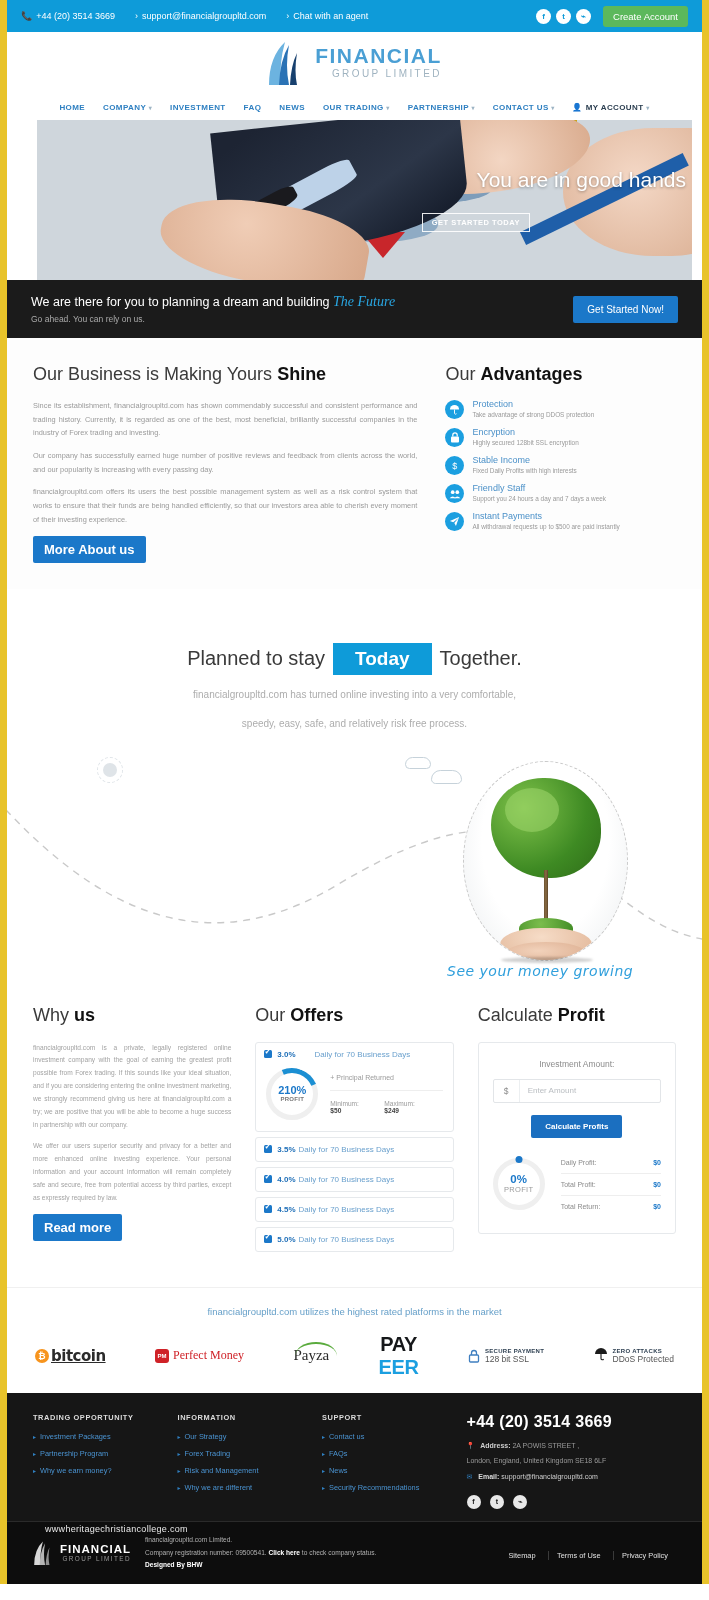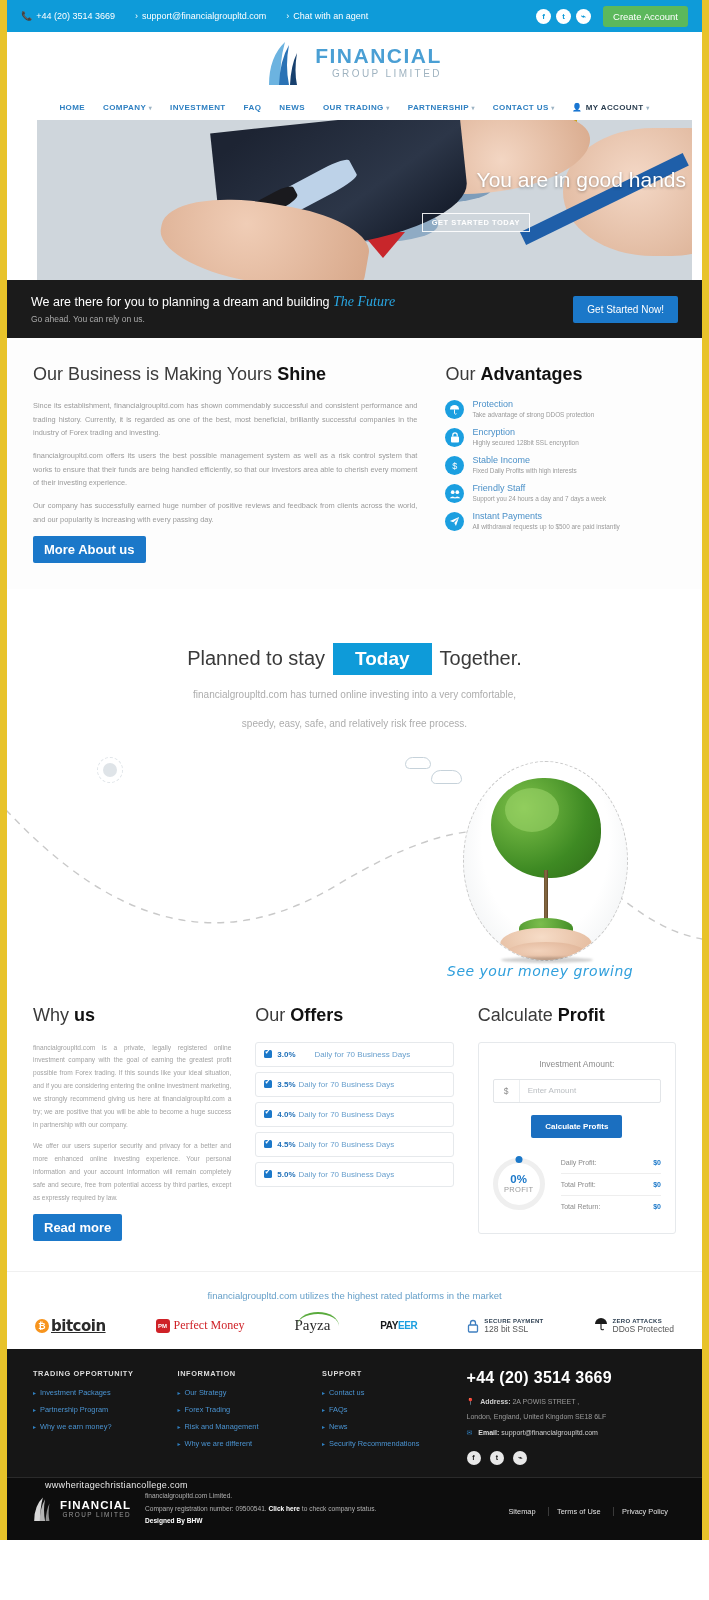--- a/index.html
+++ b/index.html
@@ -160,21 +160,21 @@
   .partners { padding:18px 18px 14px; border-top:1px solid #f0f0f0;}
   .partners .head { text-align:center; font-size:9.5px; color:#67a0c9; margin-bottom:16px;}
   .plogos { display:flex; align-items:center; justify-content:space-between; padding:0 10px;}
   .plogo { display:flex; align-items:center; font-size:13px; }
   .btc-c { width:14px; height:14px; border-radius:50%; background:#f7941d; color:#fff; font-size:9px; display:flex; align-items:center; justify-content:center; font-weight:bold; margin-right:2px;}
   .btc-t { font-weight:bold; font-size:15px; color:#2b2b2b; letter-spacing:-0.5px; font-family:"DejaVu Sans", sans-serif;text-decoration:underline;}
   .pm-c { width:14px; height:14px; border-radius:3px; background:#cf2127; color:#fff; font-size:6px; display:flex; align-items:center; justify-content:center; font-weight:bold; margin-right:4px;}
   .pm-t { font-family:"Liberation Serif", serif; color:#cf2127; font-size:12px; }
   .payza { font-family:"Liberation Serif", serif; font-size:15px; color:#2b2b2b; position:relative; }
   .payza:before { content:""; position:absolute; left:2px; top:-5px; width:42px; height:12px; border-top:2px solid #5aab3d; border-radius:50% 50% 0 0 / 100% 100% 0 0;}
-  .payeer { font-size:10px; font-weight:bold; letter-spacing:-0.4px;}
+  .payeer { font-size:20px; font-weight:bold; letter-spacing:-0.4px;flex-direction:column;}
   .payeer .a { color:#16181a; } .payeer .b { color:#1b9fe0; }
   .secpay { display:flex; align-items:center; }
   .secpay .lk { width:12px; height:14px; margin-right:5px; }
   .secpay .t1 { font-size:6px; font-weight:bold; color:#2c3e50; letter-spacing:.3px;}
   .secpay .t2 { font-size:8.5px; color:#555; }
   .zattack .t1 { font-size:6px; font-weight:bold; color:#2c3e50; letter-spacing:.3px;}
   .zattack .t2 { font-size:8.5px; color:#555; }
 
   
   .footer { background:#161616; padding:20px 26px 12px; display:flex; }
@@ -289,22 +289,22 @@
       <p>Go ahead. You can rely on us.</p>
     </div>
     <div class="spacer"></div>
     <button class="btn">Get Started Now!</button>
   </div>
 
   <div class="about-sec">
     <div class="about-col">
       <h2 class="sec-title"><span>Our Business is Making Yours </span><b>Shine</b></h2>
       <p>Since its establishment, financialgroupltd.com has shown commendably successful and consistent performance and trading history. Currently, it is regarded as one of the best, most beneficial, brilliantly successful companies in the industry of Forex trading and investing.</p>
+      <p>Our company has successfully earned huge number of positive reviews and feedback from clients across the world, and our popularity is increasing with every passing day.</p>
       <p>financialgroupltd.com offers its users the best possible management system as well as a risk control system that works to ensure that their funds are being handled efficiently, so that our investors area able to cherish every moment of their investing experience.</p>
-      <p>Our company has successfully earned huge number of positive reviews and feedback from clients across the world, and our popularity is increasing with every passing day.</p>
       <button class="btn-blue">More About us</button>
     </div>
     <div class="adv-col">
       <h2 class="sec-title"><span>Our </span><b>Advantages</b></h2>
 
       <div class="adv-item">
         <div class="adv-icon">
           <svg width="11" height="11" viewBox="0 0 12 12">
               <path d="M1 6 A5 5 0 0 1 11 6 Z" fill="#fff"></path>
               <path d="M6 6 v4 a1.2 1.2 0 0 0 2.2 .6" stroke="#fff" stroke-width="1" fill="none"></path>
@@ -404,20 +404,33 @@
     </div>
 
     <div class="col offers">
       <h2 class="sec-title"><span>Our </span><b>Offers</b></h2>
 
       <div class="offer-box">
         <div class="offer-head">
           <span class="cb"></span>
           <b>3.0%</b>
           <span>Daily for 70 Business Days</span>
+        </div>
+        <div class="offer-body">
+          <div class="donut">
+            <span class="v">210%</span>
+            <span class="l">PROFIT</span>
+          </div>
+          <div class="offer-detail">
+            <div class="princ">+ Principal Returned</div>
+            <div class="minmax">
+              <span><span>Minimum:</span> <b>$50</b></span>
+              <span><span>Maximum:</span> <b>$249</b></span>
+            </div>
+          </div>
         </div>
       </div>
 
       <div class="offer-row">
         <span class="cb"></span>
         <b>3.5%</b>
         <span>Daily for 70 Business Days</span>
       </div>
       <div class="offer-row">
         <span class="cb"></span>

